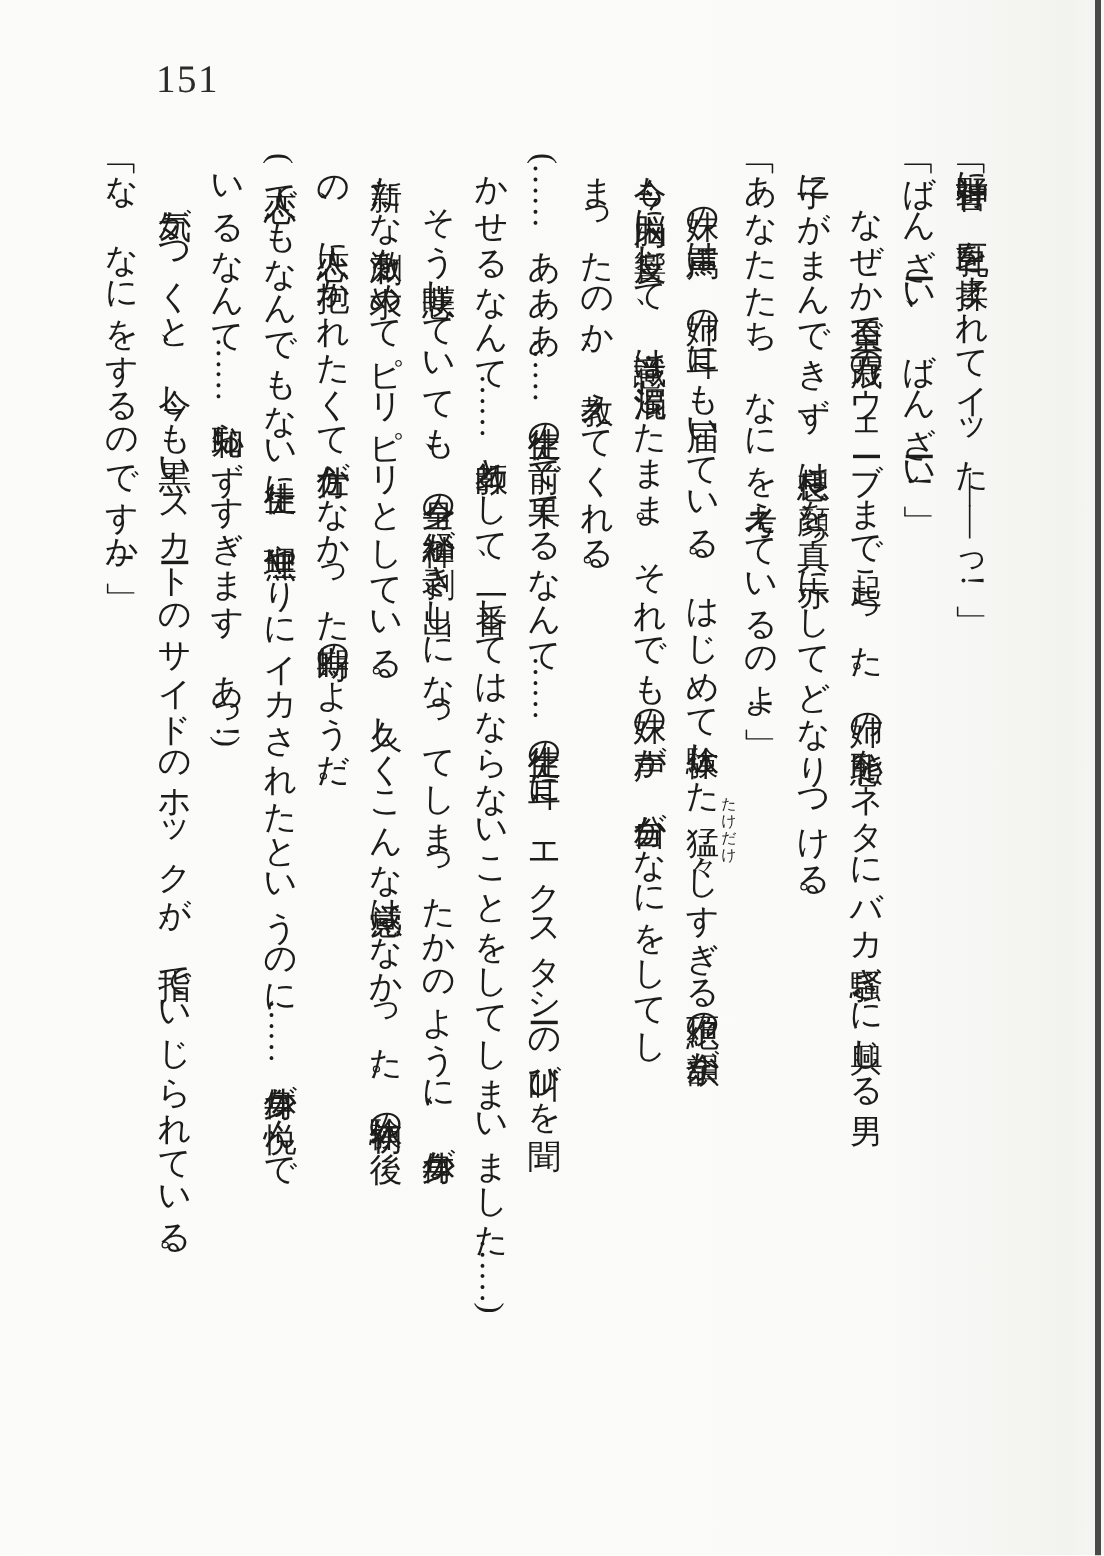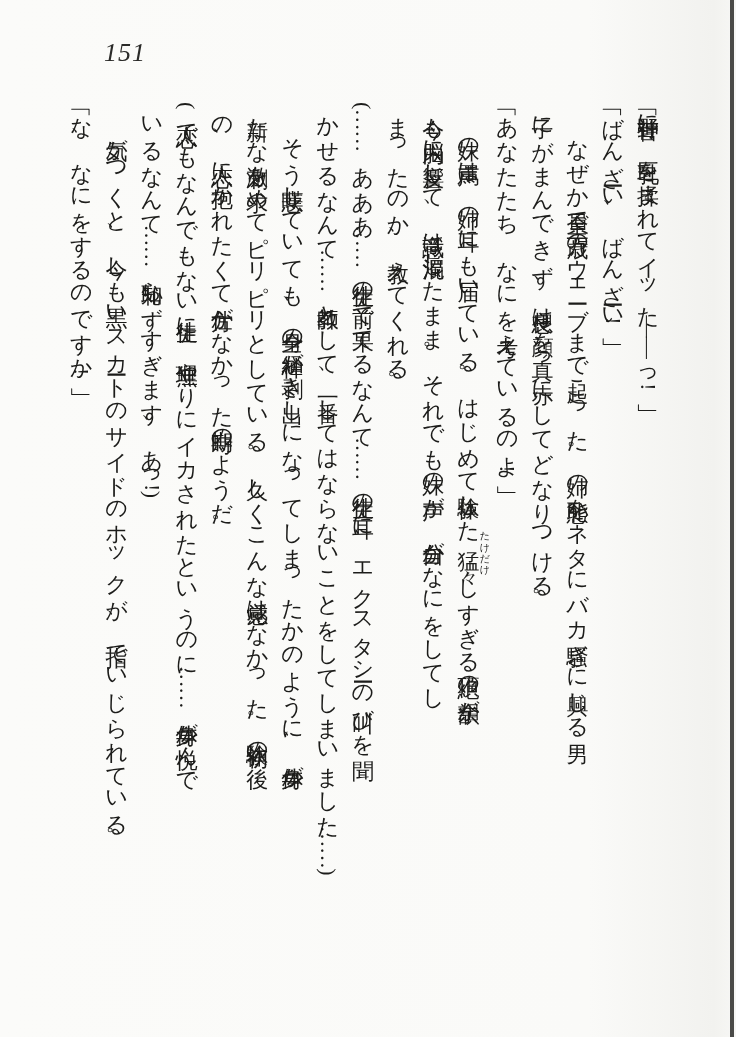--- a/index.html
+++ b/index.html
@@ -24,21 +24,20 @@
     top: 0;
     right: 2px;
     width: 4px;
     height: 100%;
     background: #4a4a48;
   }
   .page-number {
     position: absolute;
     top: 38px;
     left: 104px;
-    font-style: italic;
     font-size: 26px;
     letter-spacing: 1px;
     color: #2b2b29;
   }
   .text-block {
     position: absolute;
     top: 102px;
     right: 70px;
     height: 838px;
     writing-mode: vertical-rl;

